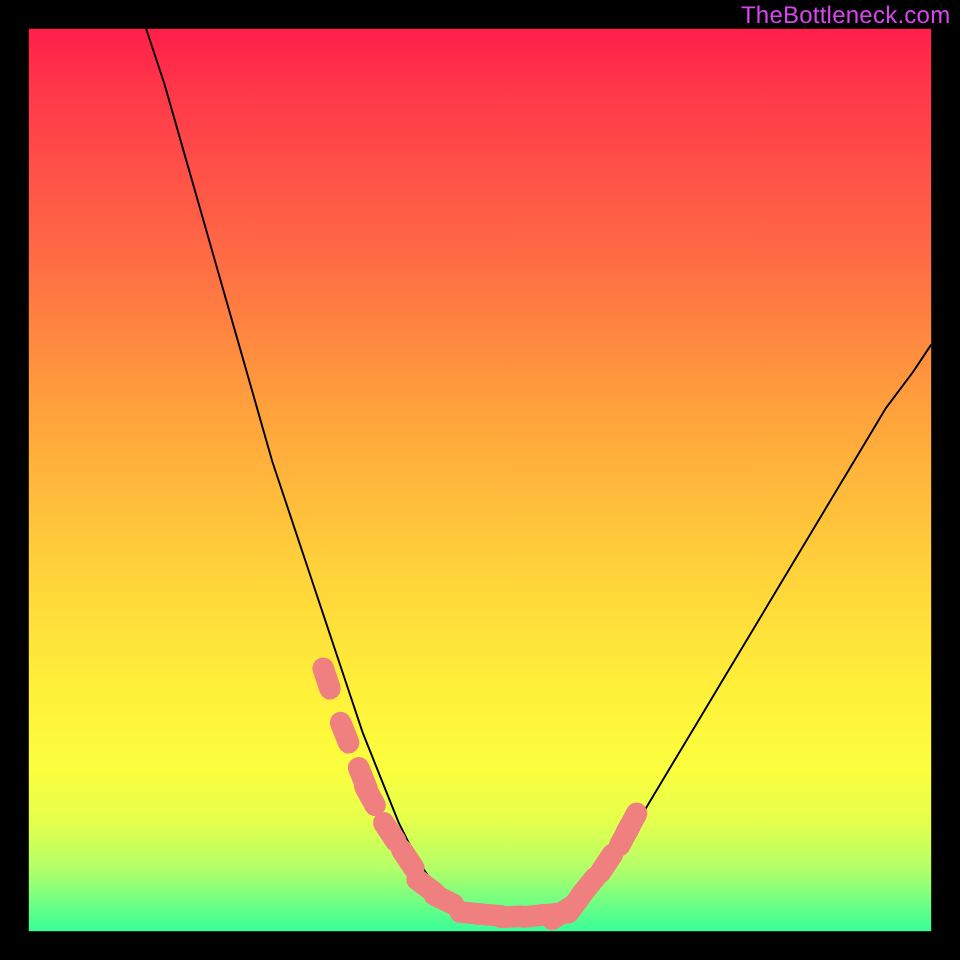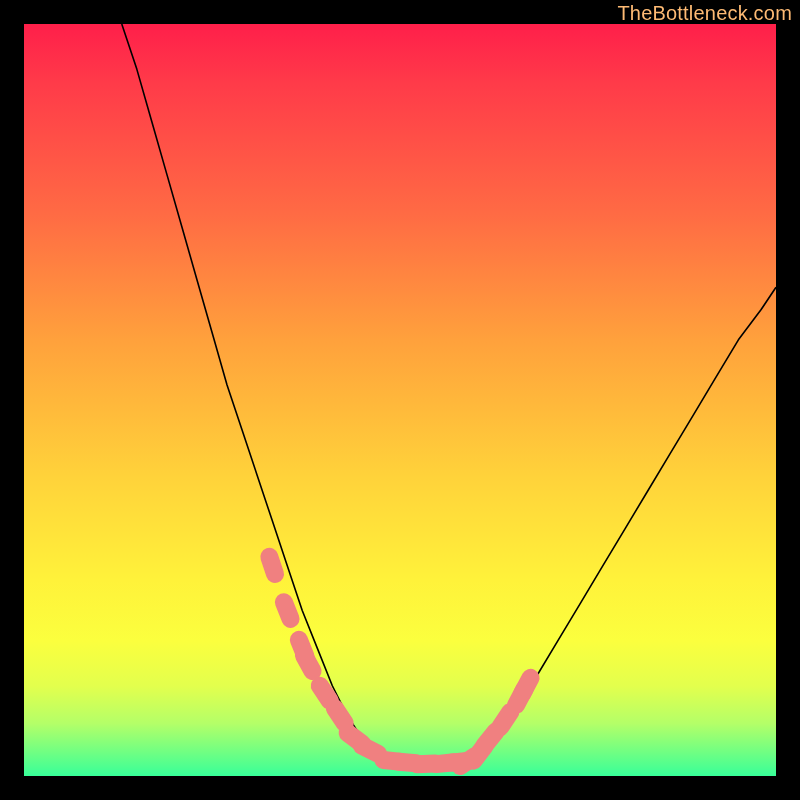--- a/index.html
+++ b/index.html
@@ -28,21 +28,21 @@
       #e3ff4d 88%,
       #b4ff68 93%,
       #38ff99 100%
     );
   }
   .watermark {
     position: absolute;
     top: 2px;
     right: 8px;
     font-size: 20px;
-    color: #fdba74;
+    color: #d946ef;
     letter-spacing: 0.2px;
     font-weight: 500;
   }
   svg {
     position: absolute;
     left: 0;
     top: 0;
   }
 </style>
 </head>

